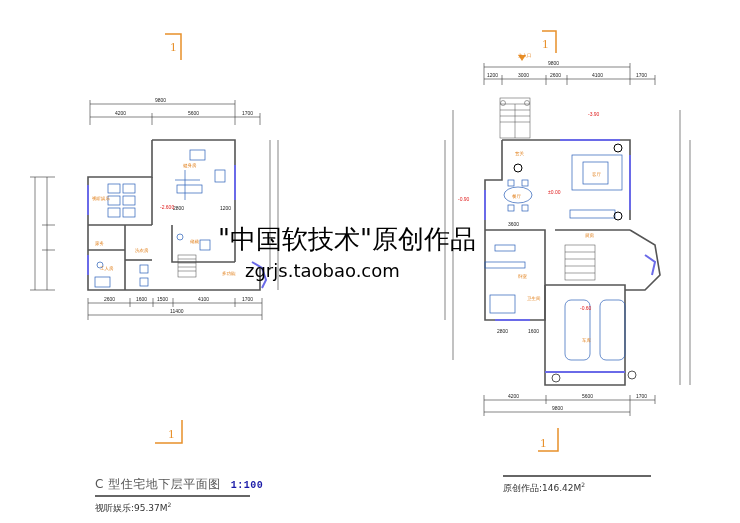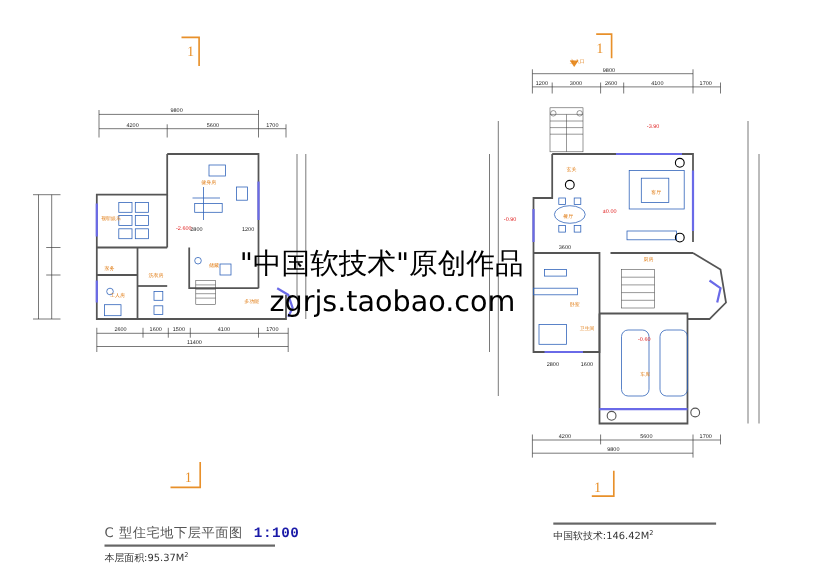--- a/index.html
+++ b/index.html
@@ -4,27 +4,27 @@
 <style>
   html, body { margin:0; padding:0; background:#ffffff; }
   body { width:740px; height:523px; position:relative; overflow:hidden; font-family:"DejaVu Sans", sans-serif; }
   svg { position:absolute; left:0; top:0; }
   .dim { font-family:"Liberation Sans", sans-serif; font-size:5px; fill:#222; }
   .room { font-family:"DejaVu Sans", sans-serif; font-size:4.5px; fill:#e07a10; }
   .lvl { font-family:"Liberation Sans", sans-serif; font-size:5px; fill:#e02020; }
   .sec { font-family:"Liberation Serif", serif; font-size:13px; fill:#e8902a; }
   .title-block { position:absolute; }
   .title-line { font-family:"DejaVu Sans", sans-serif; font-size:12px; color:#555; letter-spacing:0.5px; white-space:nowrap; }
-  .title-line .scale { color:#1a1aa8; font-family:"Liberation Mono", monospace; font-size:13px; font-weight:bold; margin-left:10px; }
+  .title-line .scale { color:#1a1aa8; font-family:"Liberation Mono", monospace; font-size:10px; font-weight:bold; margin-left:10px; }
   .title-rule { height:2px; background:#666; margin-top:2px; }
   .area { font-family:"DejaVu Sans", sans-serif; font-size:9px; color:#333; margin-top:4px; white-space:nowrap; }
   .area sup { font-size:6px; }
   .wm { position:absolute; font-family:"DejaVu Sans", sans-serif; color:#000; white-space:nowrap; }
   .wm1 { left:218px; top:222px; font-size:26px; }
-  .wm2 { left:245px; top:260px; font-size:26px; }
+  .wm2 { left:245px; top:260px; font-size:18px; }
 </style>
 </head>
 <body>
 
 <svg width="740" height="523" viewBox="0 0 740 523">
   <g stroke="#555" fill="none">
 
     <g stroke="#333" stroke-width="0.6">
       <line x1="90" y1="104" x2="235" y2="104"></line>
       <line x1="90" y1="117" x2="260" y2="117"></line>
@@ -260,22 +260,22 @@
     <text class="sec" x="542" y="48">1</text>
     <text class="sec" x="540" y="447">1</text>
   </g>
 </svg>
 
 <div class="title-block" style="left:95px; top:476px;">
   <div class="title-line">
     <span>C 型住宅地下层平面图</span><span class="scale">1:100</span>
   </div>
   <div class="title-rule" style="width:155px;"></div>
-  <div class="area"><span>本层面积:95.37M</span><sup>2</sup></div>
+  <div class="area"><span>视听娱乐:95.37M</span><sup>2</sup></div>
 </div>
 
 <div class="title-block" style="left:503px; top:473px;">
   <div class="title-rule" style="width:148px;"></div>
-  <div class="area"><span>中国软技术:146.42M</span><sup>2</sup></div>
+  <div class="area"><span>原创作品:146.42M</span><sup>2</sup></div>
 </div>
 
 <div class="wm wm1">"中国软技术"原创作品</div>
 <div class="wm wm2">zgrjs.taobao.com</div>
 
 </body></html>

